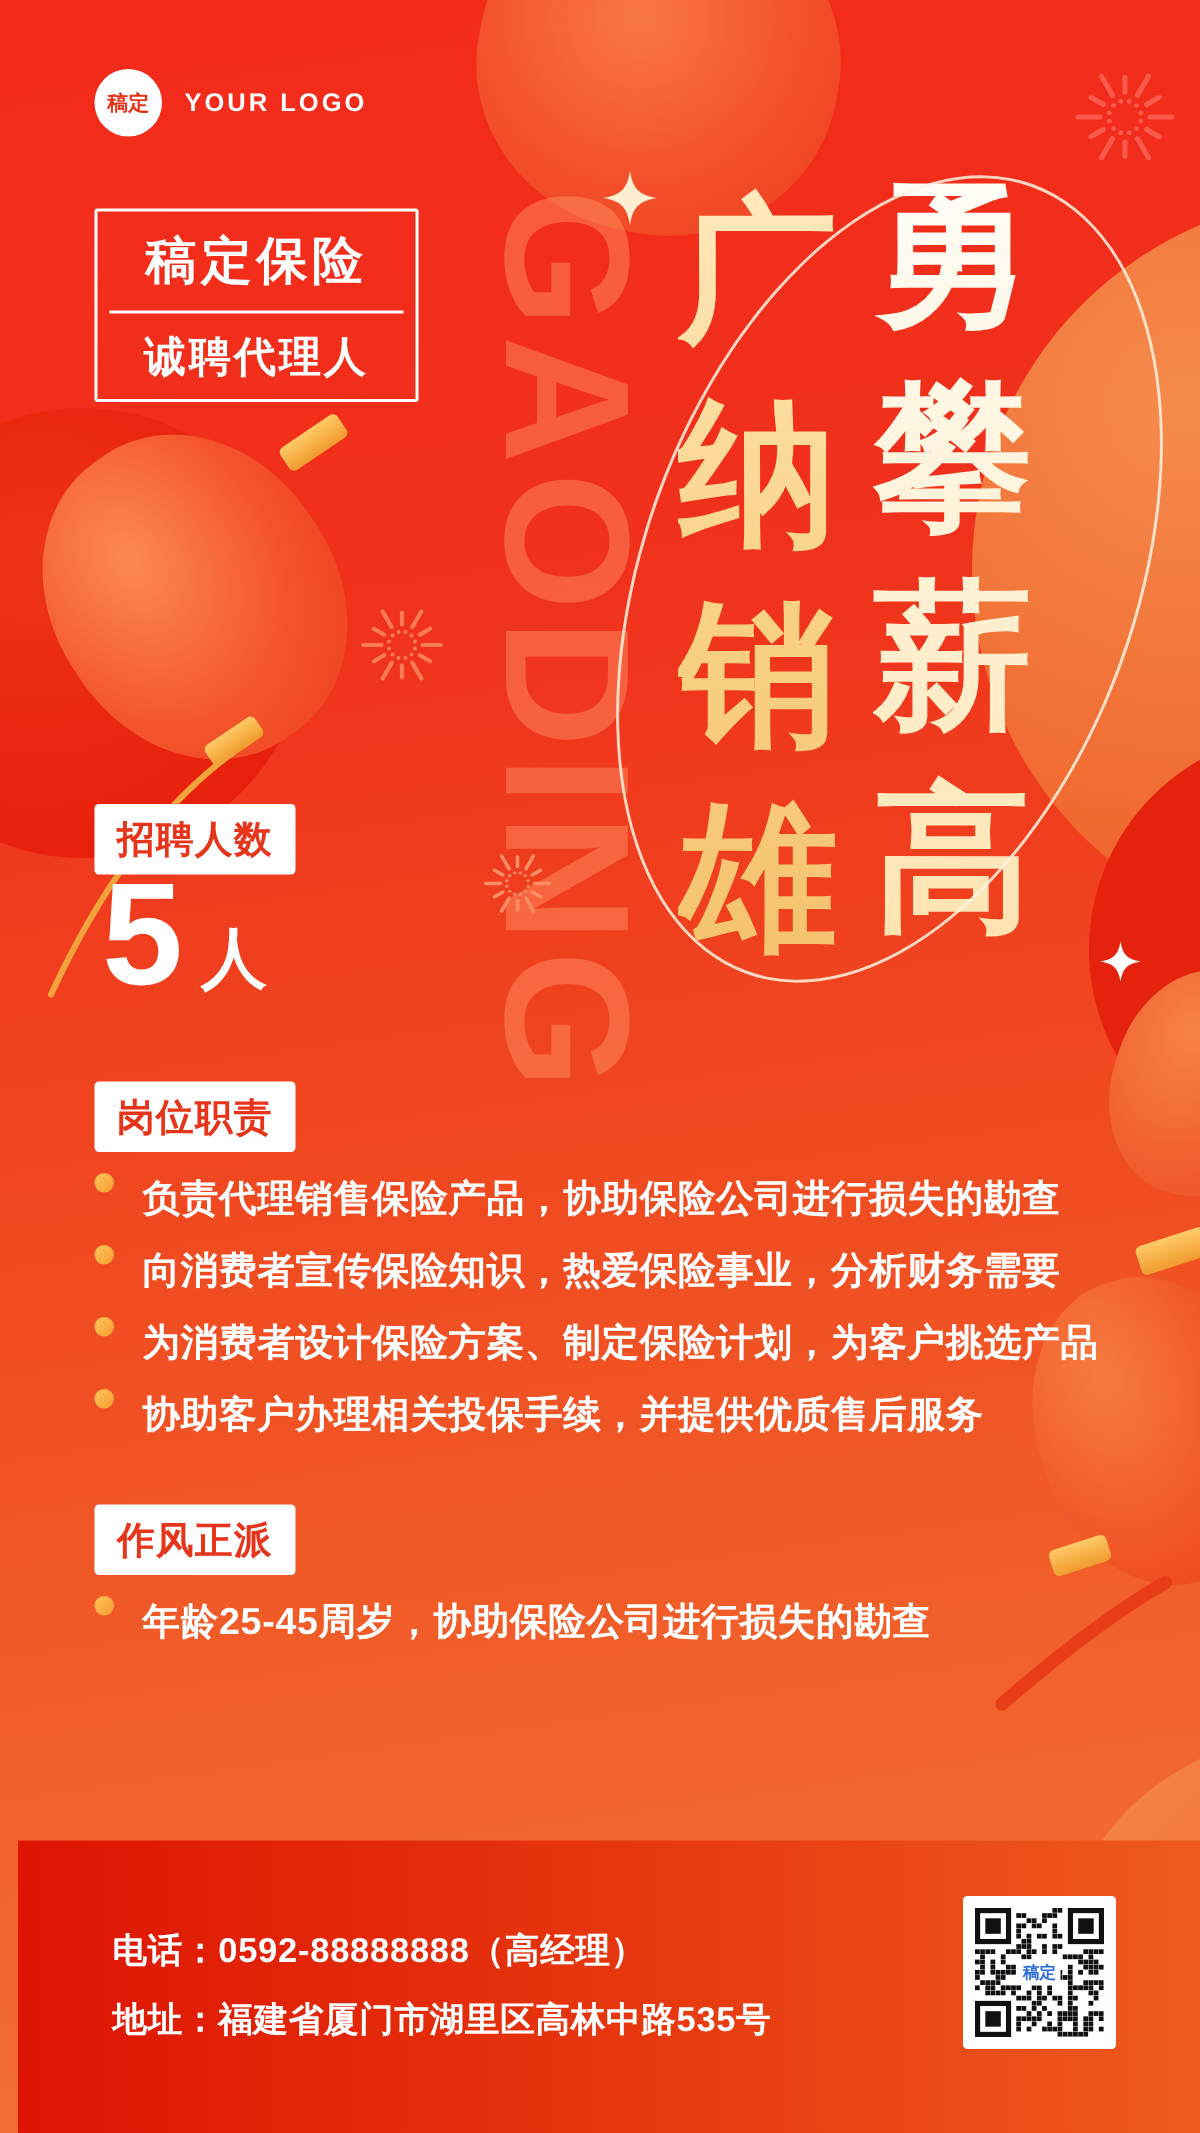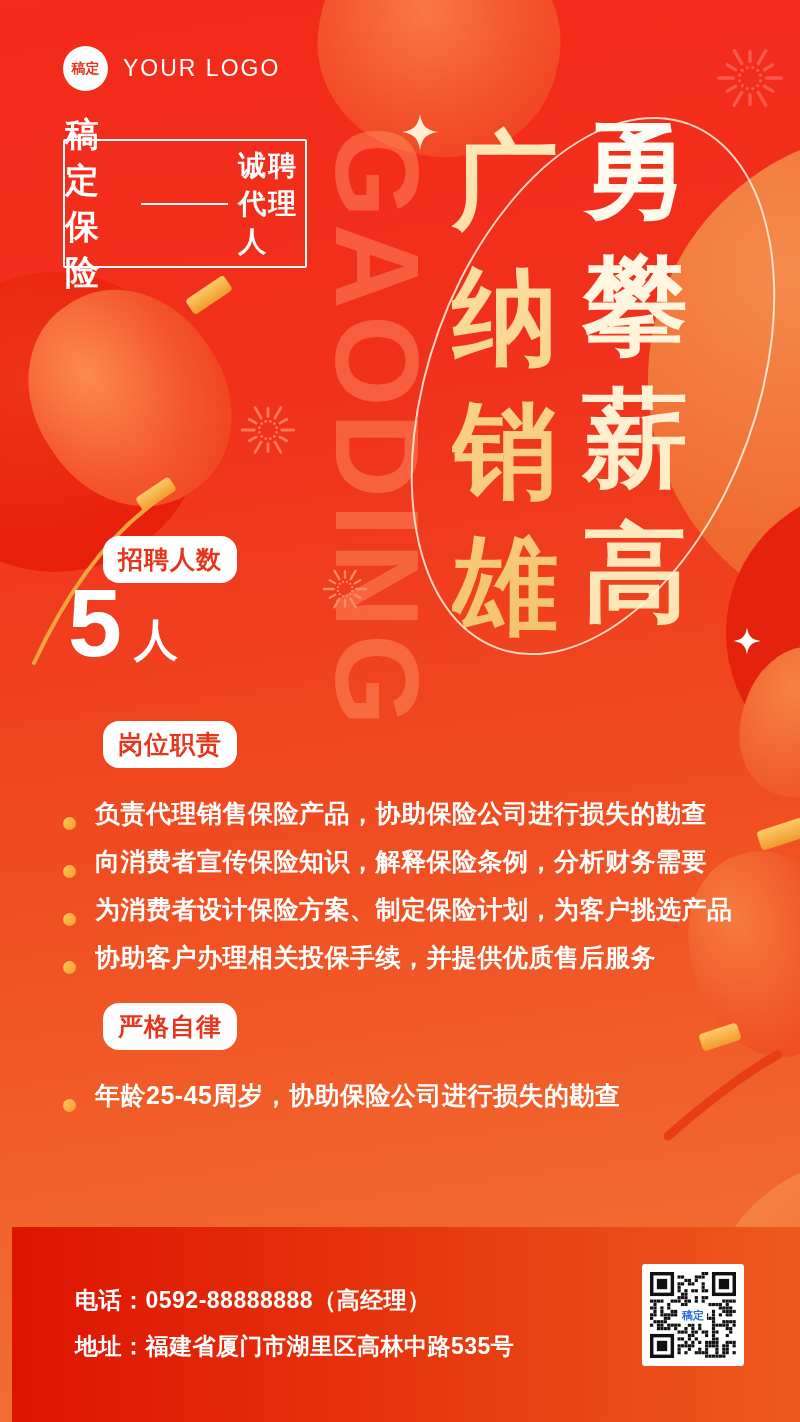--- a/index.html
+++ b/index.html
@@ -46,42 +46,42 @@
   .headline-col.left{ background-image:linear-gradient(180deg,#FFFEF9 0%,#FFF0D2 55%,#FFE2AD 100%);
     -webkit-background-clip:text; background-clip:text;}
   .headline-col.right{ margin-top:12px;
     background-image:linear-gradient(180deg,#FFE9BE 0%,#F9D184 55%,#F5C26E 100%);
     -webkit-background-clip:text; background-clip:text;}
   
   .logo-row{ position:absolute; left:63px; top:46px; display:flex; align-items:center; gap:15px; z-index:5;}
   .logo-circle{ width:45px; height:45px; border-radius:50%; background:#fff;
     display:flex; align-items:center; justify-content:center;
     color:#E6351B; font-size:14px; font-weight:800;}
-  .logo-text{ color:#fff; font-size:23px; font-weight:400; letter-spacing:2px;}
-  .header-box{ position:absolute; left:63px; top:139px; width:244px; height:129px;
+  .logo-text{ color:#fff; font-size:17px; font-weight:700; letter-spacing:2px;}
+  .header-box{ position:absolute; left:63px; top:139px; width:216px; height:129px;
     border:2px solid #fff; border-radius:2px; z-index:5;
-    display:flex; flex-direction:row; align-items:center; justify-content:center; gap:10px;}
+    display:flex; flex-direction:column; align-items:center; justify-content:center; gap:10px;}
   .header-line1{ color:#fff; font-size:34px; font-weight:800; letter-spacing:3px;}
   .header-divider{ width:196px; height:2px; background:#fff;}
   .header-line2{ color:#fff; font-size:28px; font-weight:700; letter-spacing:2px;}
   
   .section-badge{ position:absolute; left:63px; width:134px; height:47px; background:#fff;
-    border-radius:16px; display:flex; align-items:center; justify-content:center;
-    color:#E6351B; font-size:25px; font-weight:800; z-index:5; letter-spacing:1px;margin-left:40px;}
+    border-radius:3px; display:flex; align-items:center; justify-content:center;
+    color:#E6351B; font-size:25px; font-weight:800; z-index:5; letter-spacing:1px;}
   .badge-recruit{ top:536px; }
   .badge-duties{ top:721px; }
   .badge-req{ top:1003px; }
   .recruit-count{ position:absolute; left:68px; top:578px; display:flex; align-items:flex-end;
     gap:12px; z-index:5; color:#fff;}
   .recruit-count .num{ font-size:97px; font-weight:800; line-height:0.93;}
   .recruit-count .unit{ font-size:44px; font-weight:700; line-height:1; margin-bottom:6px;}
   .bullet-list{ position:absolute; left:55px; width:715px; list-style:none; z-index:5;}
   .duties-list{ top:782px; }
   .req-list{ top:1064px; }
-  .bullet-list li{ height:48px; display:flex; align-items:flex-end; gap:19px; padding-left:8px;}
+  .bullet-list li{ height:48px; display:flex; align-items:flex-start; gap:19px; padding-left:8px;}
   .dot{ flex:none; width:13px; height:13px; border-radius:50%;
     background:linear-gradient(135deg,#FFC75E,#F59B2E);}
   .bullet-text{ color:#fff; font-size:25px; font-weight:700; letter-spacing:0.5px; white-space:nowrap;}
   
   .footer{ position:absolute; left:12px; bottom:0; width:800px; height:195px; z-index:6;
     background:linear-gradient(90deg,#DE1402 0%,#E73A10 55%,#EE5B1E 100%);}
   .contact-line{ position:absolute; left:63px; color:#fff; font-size:23px; font-weight:700;
     letter-spacing:0.5px; white-space:nowrap;}
   .contact-phone{ top:58px; }
   .contact-address{ top:104px; }
@@ -226,33 +226,33 @@
   </div>
 
   <div class="section-badge badge-duties">岗位职责</div>
   <ul class="bullet-list duties-list">
     <li>
         <span class="dot"></span>
         <span class="bullet-text">负责代理销售保险产品，协助保险公司进行损失的勘查</span>
       </li>
     <li>
         <span class="dot"></span>
-        <span class="bullet-text">向消费者宣传保险知识，解释保险条例，分析财务需要</span>
+        <span class="bullet-text">向消费者宣传保险知识，热爱保险事业，分析财务需要</span>
       </li>
     <li>
         <span class="dot"></span>
         <span class="bullet-text">为消费者设计保险方案、制定保险计划，为客户挑选产品</span>
       </li>
     <li>
         <span class="dot"></span>
         <span class="bullet-text">协助客户办理相关投保手续，并提供优质售后服务</span>
       </li>
   </ul>
 
-  <div class="section-badge badge-req">严格自律</div>
+  <div class="section-badge badge-req">作风正派</div>
   <ul class="bullet-list req-list">
     <li>
         <span class="dot"></span>
         <span class="bullet-text">年龄25-45周岁，协助保险公司进行损失的勘查</span>
       </li>
   </ul>
 
   <div class="footer">
     <div class="contact-line contact-phone">电话：0592-88888888（高经理）</div>
     <div class="contact-line contact-address">地址：福建省厦门市湖里区高林中路535号</div>

